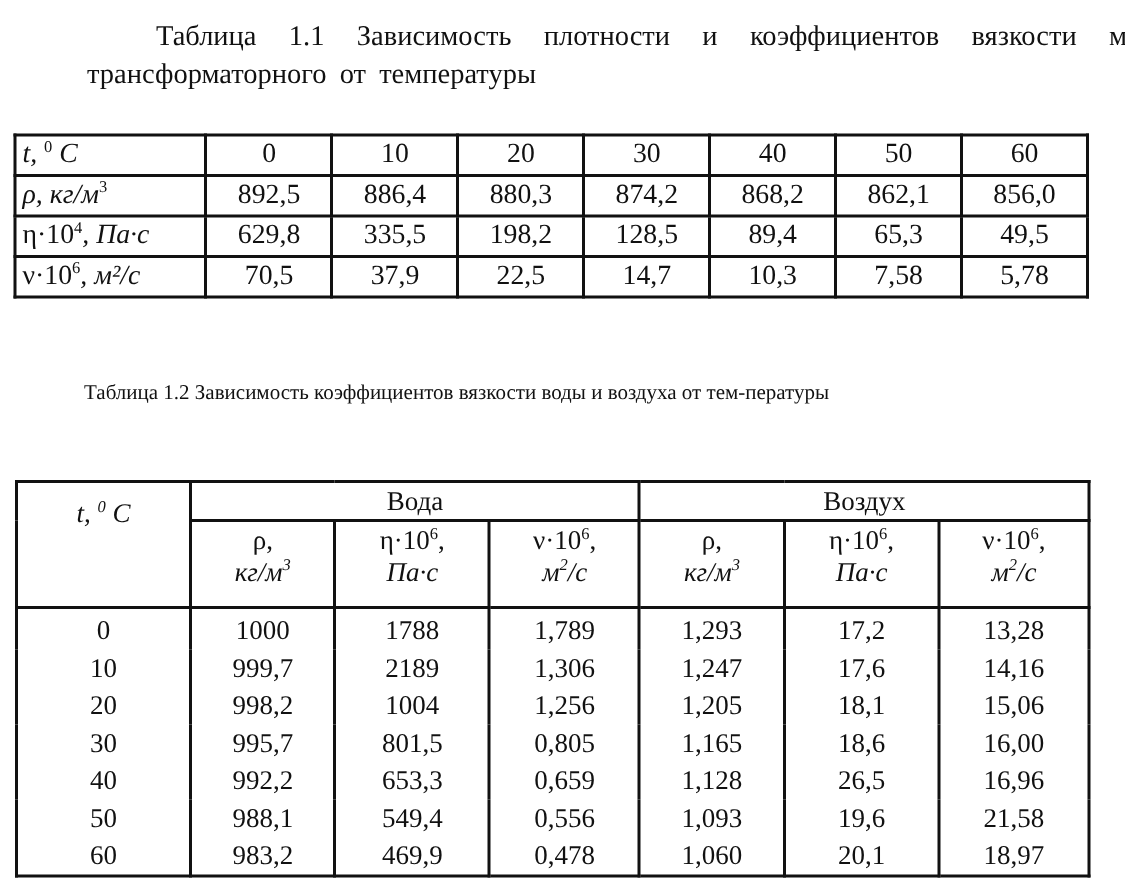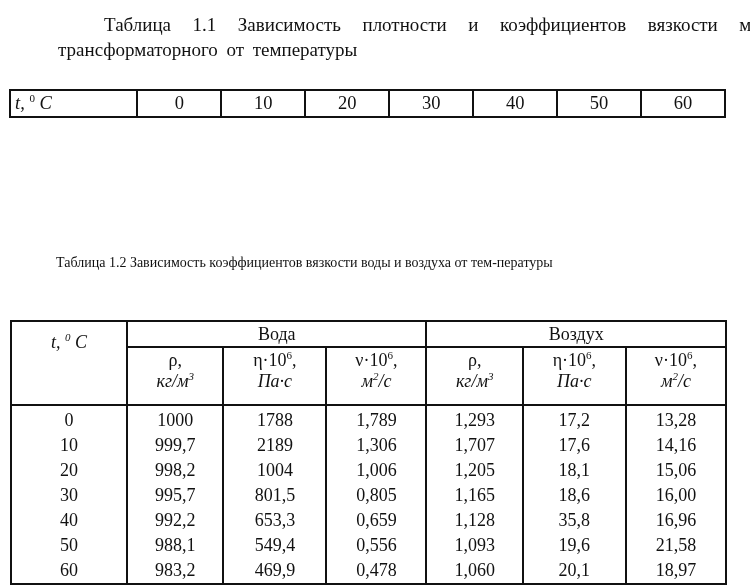--- a/index.html
+++ b/index.html
@@ -46,20 +46,50 @@
       <tr>
         <td class="lbl"><span class="it">t, </span><sup>0</sup><span class="it"> C</span></td>
         <td class="num">0</td>
         <td class="num">10</td>
         <td class="num">20</td>
         <td class="num">30</td>
         <td class="num">40</td>
         <td class="num">50</td>
         <td class="num">60</td>
       </tr>
+      <tr>
+        <td class="lbl"><span class="it">ρ, кг/м</span><sup>3</sup><span></span></td>
+        <td class="num">892,5</td>
+        <td class="num">886,4</td>
+        <td class="num">880,3</td>
+        <td class="num">874,2</td>
+        <td class="num">868,2</td>
+        <td class="num">862,1</td>
+        <td class="num">856,0</td>
+      </tr>
+      <tr>
+        <td class="lbl"><span>η·10</span><sup>4</sup><span class="it">, Па·с</span></td>
+        <td class="num">629,8</td>
+        <td class="num">335,5</td>
+        <td class="num">198,2</td>
+        <td class="num">128,5</td>
+        <td class="num">89,4</td>
+        <td class="num">65,3</td>
+        <td class="num">49,5</td>
+      </tr>
+      <tr>
+        <td class="lbl"><span>ν·10</span><sup>6</sup><span class="it">, м²/с</span></td>
+        <td class="num">70,5</td>
+        <td class="num">37,9</td>
+        <td class="num">22,5</td>
+        <td class="num">14,7</td>
+        <td class="num">10,3</td>
+        <td class="num">7,58</td>
+        <td class="num">5,78</td>
+      </tr>
     </tbody>
 </table>
 
 <div class="caption caption2">Таблица 1.2 Зависимость коэффициентов вязкости воды и воздуха от тем-пературы</div>
 
 <table id="t2">
   <thead>
     <tr>
       <th rowspan="2" class="tcol it">
         <span>t, </span><sup>0</sup><span> C</span>
@@ -84,49 +114,49 @@
         <td>1,789</td>
         <td>1,293</td>
         <td>17,2</td>
         <td>13,28</td>
       </tr>
       <tr>
         <td>10</td>
         <td>999,7</td>
         <td>2189</td>
         <td>1,306</td>
-        <td>1,707</td>
+        <td>1,247</td>
         <td>17,6</td>
         <td>14,16</td>
       </tr>
       <tr>
         <td>20</td>
         <td>998,2</td>
         <td>1004</td>
-        <td>1,006</td>
+        <td>1,256</td>
         <td>1,205</td>
         <td>18,1</td>
         <td>15,06</td>
       </tr>
       <tr>
         <td>30</td>
         <td>995,7</td>
         <td>801,5</td>
         <td>0,805</td>
         <td>1,165</td>
         <td>18,6</td>
         <td>16,00</td>
       </tr>
       <tr>
         <td>40</td>
         <td>992,2</td>
         <td>653,3</td>
         <td>0,659</td>
         <td>1,128</td>
-        <td>35,8</td>
+        <td>26,5</td>
         <td>16,96</td>
       </tr>
       <tr>
         <td>50</td>
         <td>988,1</td>
         <td>549,4</td>
         <td>0,556</td>
         <td>1,093</td>
         <td>19,6</td>
         <td>21,58</td>

